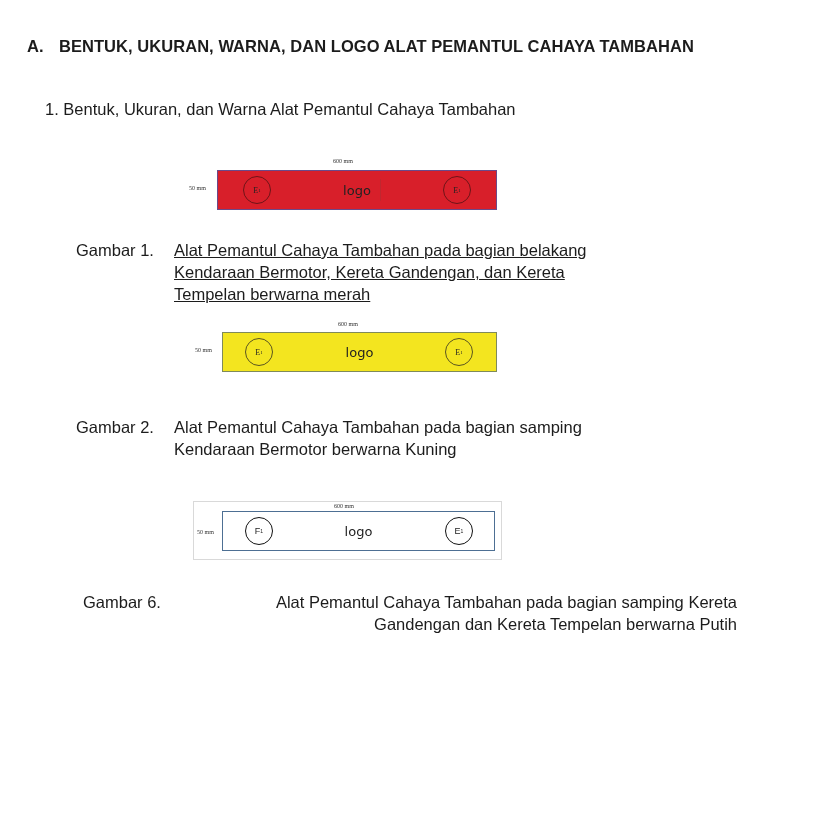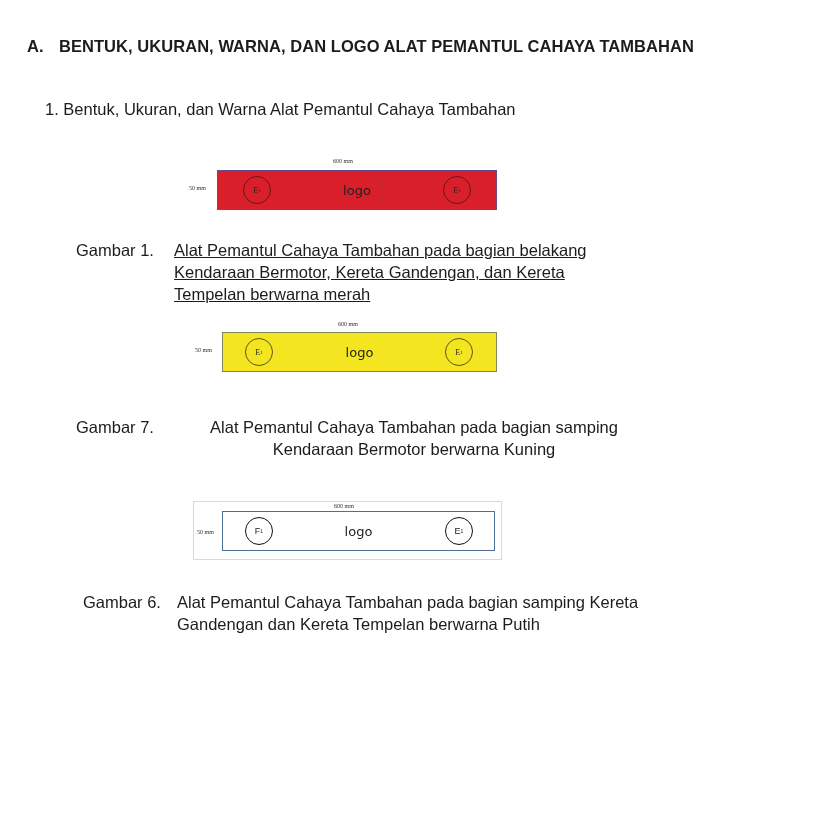--- a/index.html
+++ b/index.html
@@ -55,23 +55,23 @@
       top: 0;
       white-space: nowrap;
     }
     .caption .body {
       display: block;
       white-space: pre-line;
     }
     .cap1 { left: 76px; top: 239px; }
     .cap1 .body { padding-left: 98px; width: 480px; text-decoration: underline; }
     .cap2 { left: 76px; top: 416px; }
-    .cap2 .body { padding-left: 98px; width: 480px; text-align: center; }
+    .cap2 .body { padding-left: 98px; width: 480px; }
     .cap3 { left: 83px; top: 591px; }
-    .cap3 .body { padding-left: 94px; width: 560px; }
+    .cap3 .body { padding-left: 94px; width: 560px; text-align: right; }
 
     
     .dim-label {
       font-family: "Liberation Serif", serif;
       font-size: 6px;
       color: #333;
       white-space: nowrap;
     }
     .plate {
       box-sizing: border-box;
@@ -184,21 +184,21 @@
     <span>E</span>
       <sub>1</sub>
   </div>
   <div class="logo">logo</div>
   <div class="mark" style="left:222px;">
     <span>E</span>
       <sub>1</sub>
   </div>
 </div>
 <div class="abs caption cap2">
-  <span class="label">Gambar 7.</span>
+  <span class="label">Gambar 2.</span>
   <span class="body">Alat Pemantul Cahaya Tambahan pada bagian samping
 Kendaraan Bermotor berwarna Kuning</span>
 </div>
 
 <div class="abs fig3-frame"></div>
 <div class="abs dim-label fig3-top">600 mm</div>
 <div class="abs dim-label fig3-side">50 mm</div>
 <div class="abs plate fig3-plate">
   <div class="mark" style="left:22px;">
     <span>F</span>

